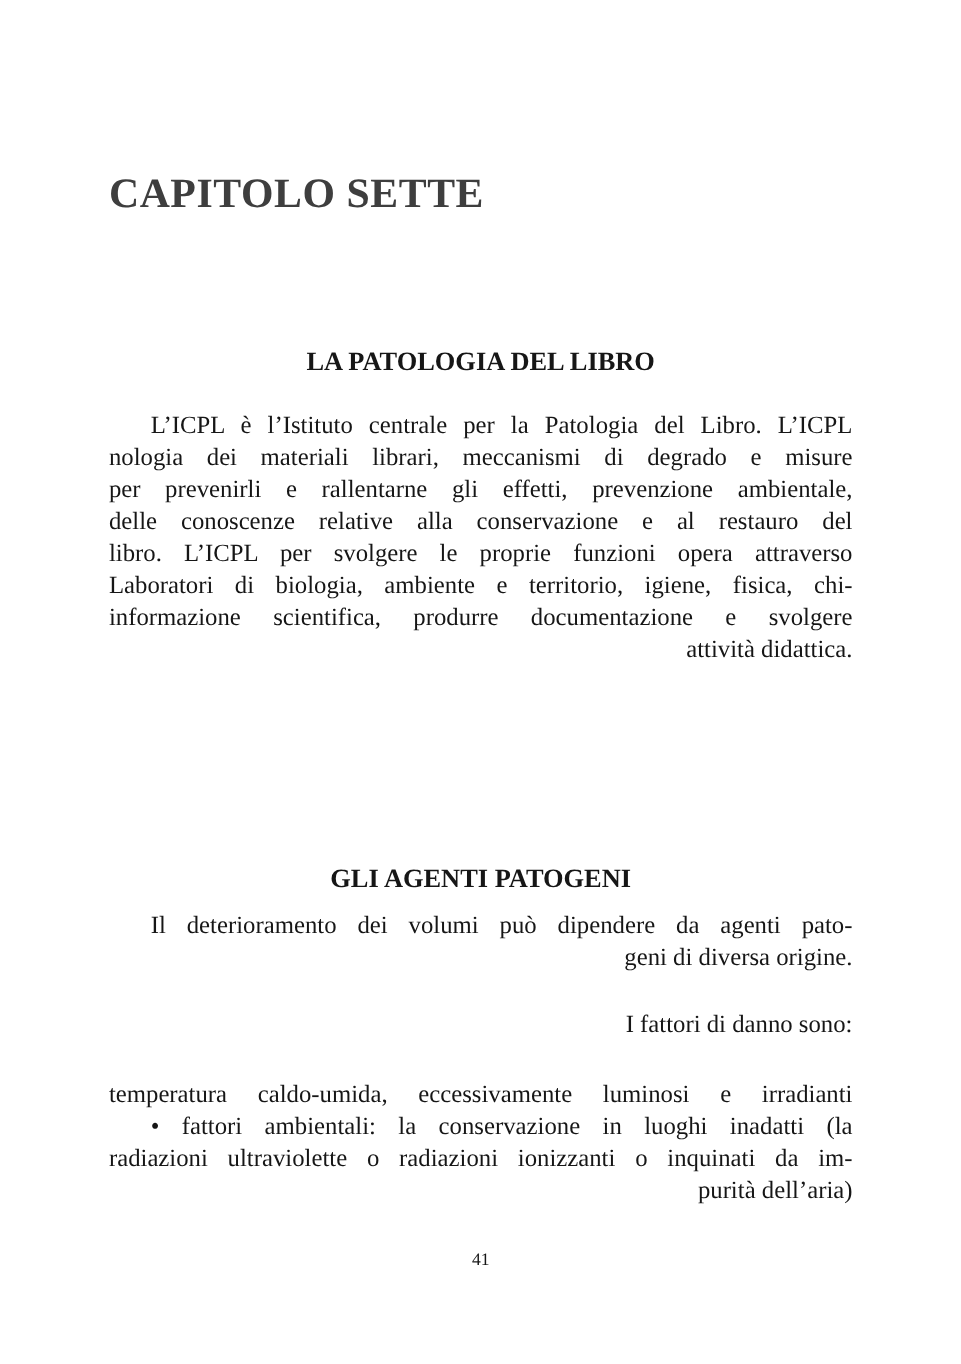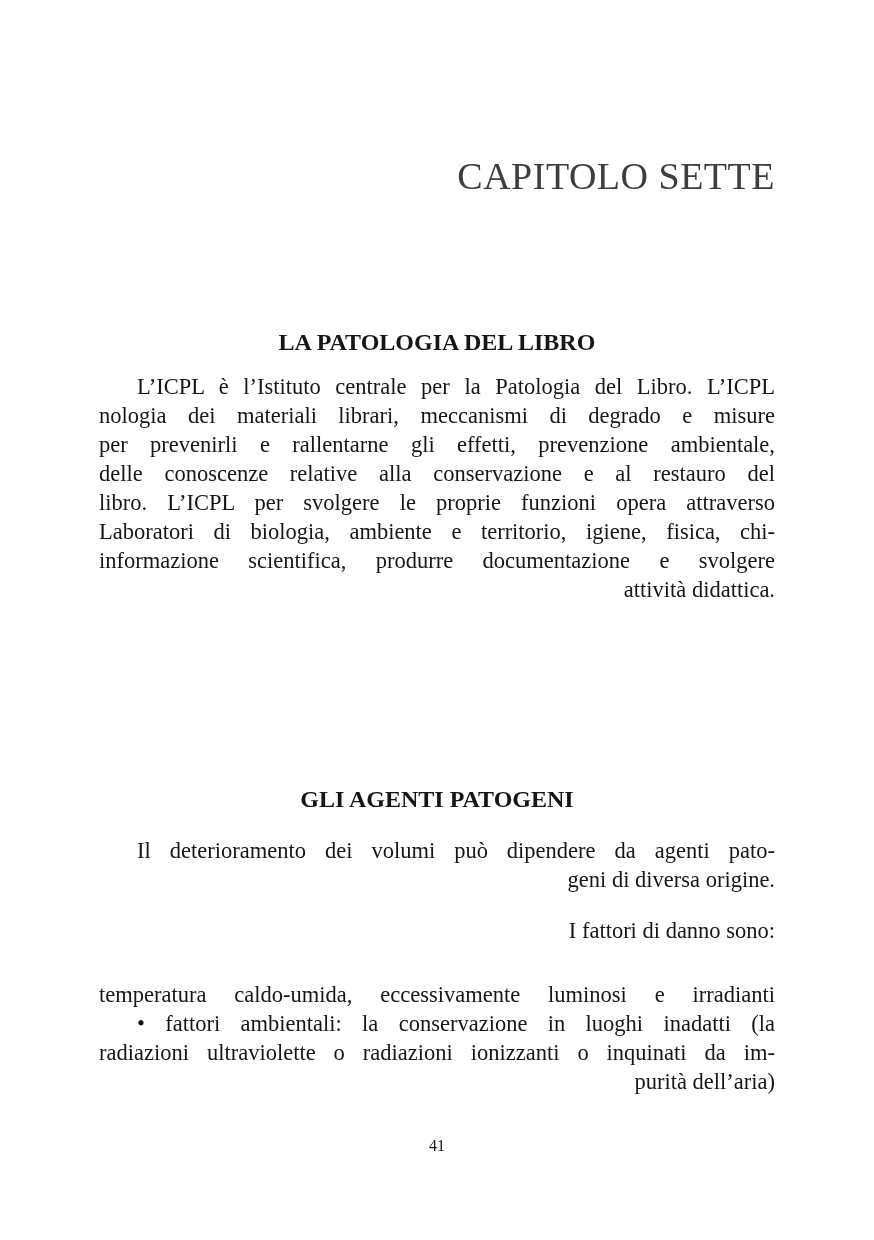--- a/index.html
+++ b/index.html
@@ -15,48 +15,48 @@
     background: var(--page-bg, #ffffff);
     font-family: "Liberation Serif", "DejaVu Serif", serif;
     color: var(--body-color, #161616);
     overflow: hidden;
   }
   .chapter-title {
     position: absolute;
     left: 99px;
     width: 676px;
     top: 128px;
-    text-align: right;
+    text-align: left;
     font-size: 38px;
     line-height: 46px;
-    font-weight: normal;
+    font-weight: bold;
     color: var(--title-color, #3e3e3e);
     letter-spacing: 0.5px;
   }
   .section-heading {
     position: absolute;
     left: 99px;
     width: 676px;
     text-align: center;
     font-size: 24px;
     line-height: 30px;
     font-weight: bold;
     color: var(--heading-color, #161616);
   }
-  .heading-1 { top: 307px; text-align: center; }
+  .heading-1 { top: 294px; text-align: center; }
   .heading-2 { top: 764px; }
   .paragraph {
     position: absolute;
     left: 99px;
     width: 676px;
     font-size: 22.5px;
     line-height: 29px;
   }
   .para-1 { top: 372px; }
-  .para-2 { top: 826px; margin-top: 10px; }
+  .para-2 { top: 826px; }
   .para-3 { top: 916px; }
   .para-4 { top: 980px; }
   .line {
     text-align: justify;
     text-align-last: justify;
   }
   .line.last {
     text-align: right;
     text-align-last: auto;
   }

